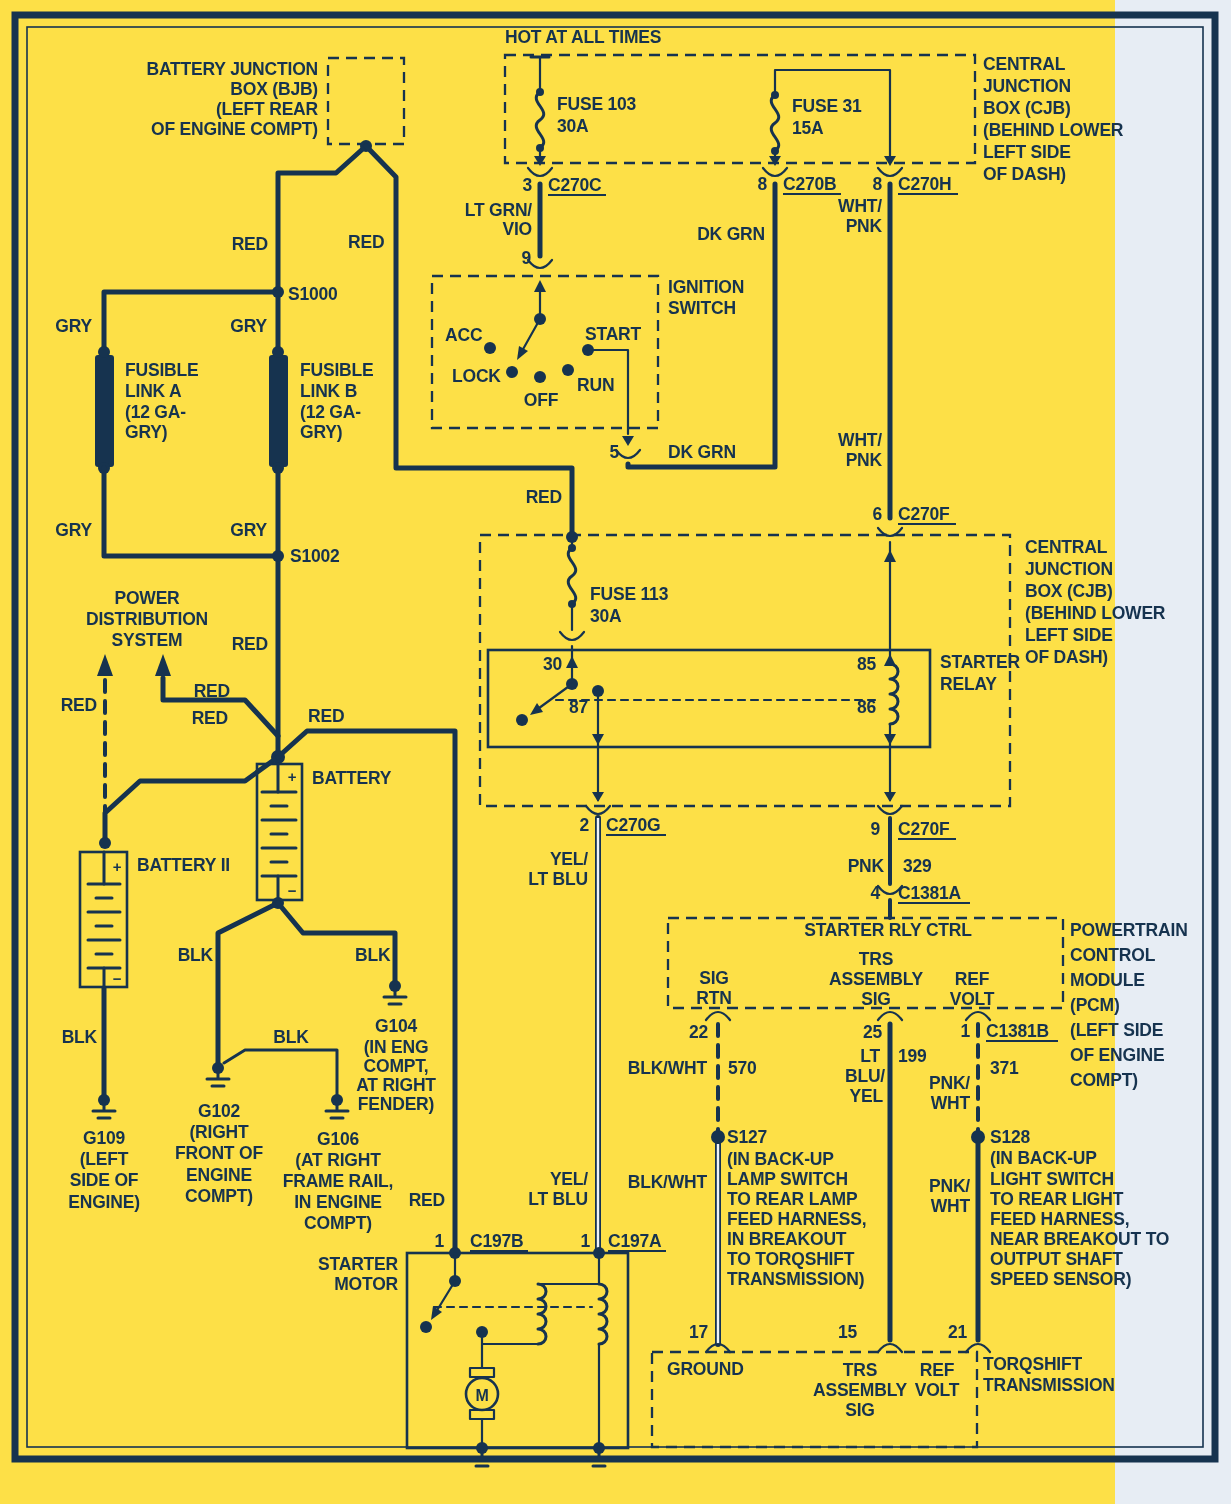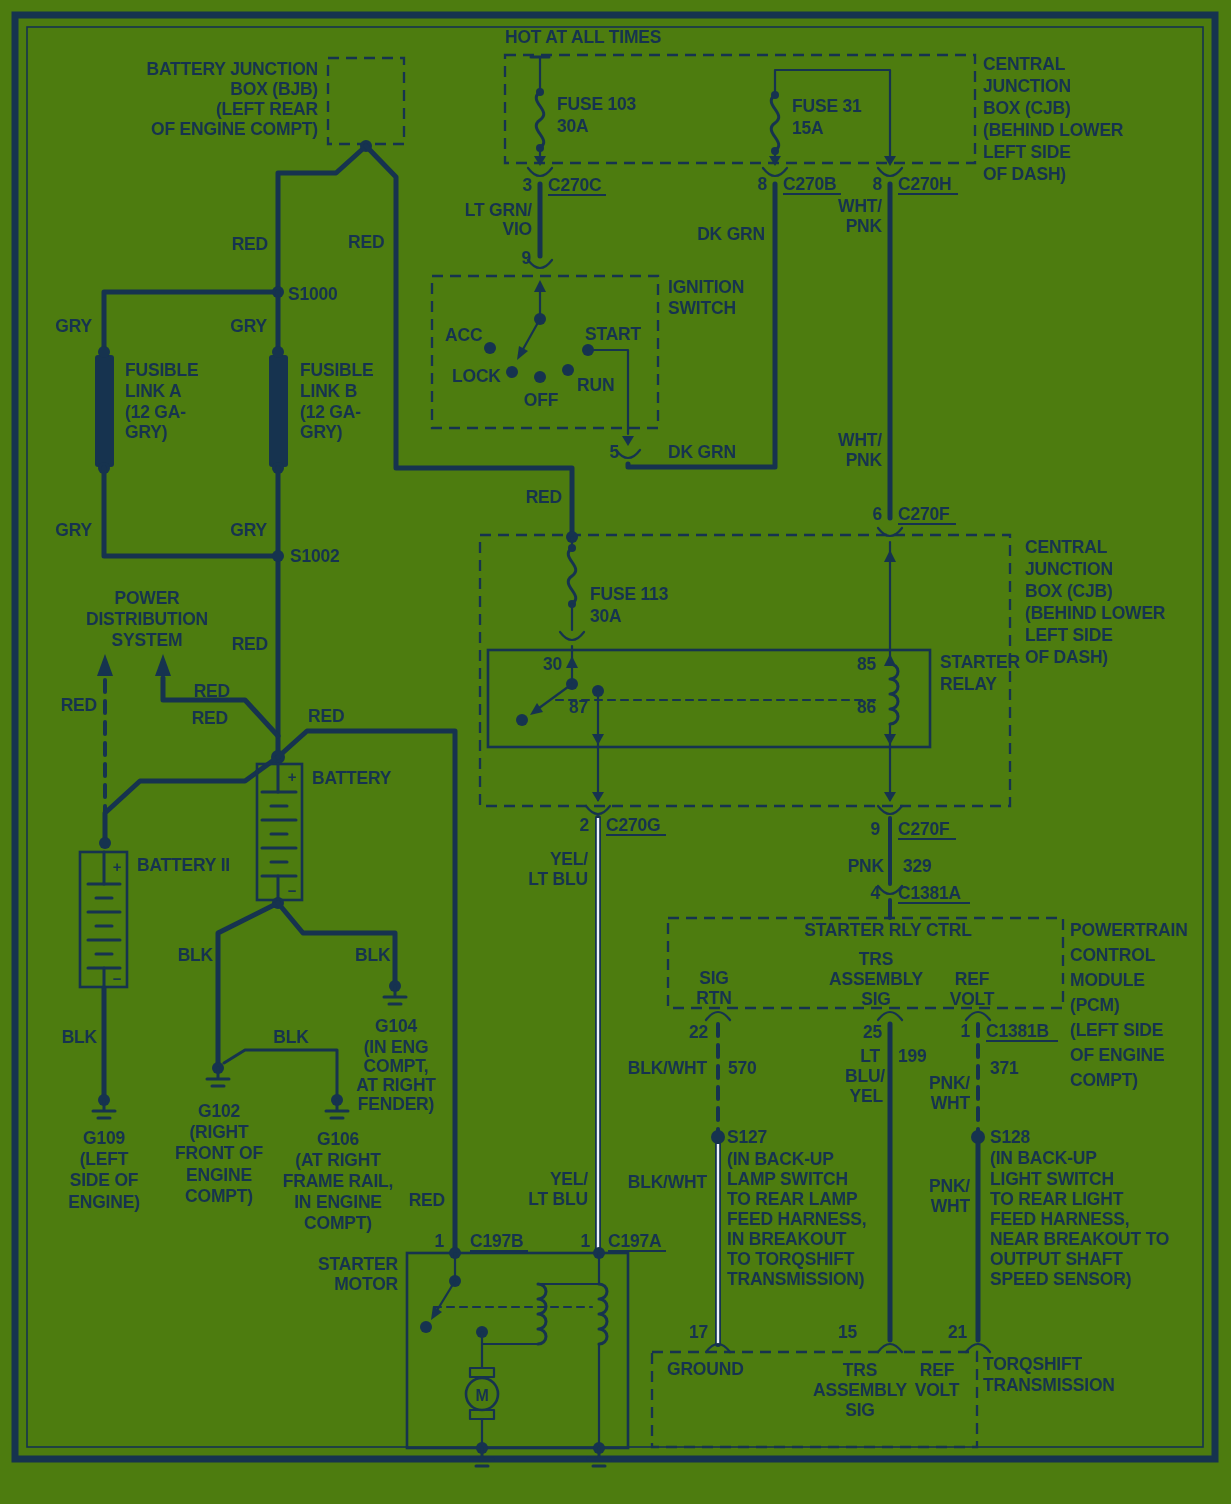--- a/index.html
+++ b/index.html
@@ -1,16 +1,16 @@
 <!DOCTYPE html>
 <html><head>
 <meta charset="utf-8">
 <style>
   html,body{margin:0;padding:0;background:#e7edf4;}
-  .page{width:1231px;height:1504px;background:#4d7c0f;position:relative;}
+  .page{width:1115px;height:1504px;background:#fde047;position:relative;}
   svg{display:block;}
   text{font-family:"Liberation Sans",sans-serif;font-weight:bold;font-size:17.5px;fill:#16334f;letter-spacing:-0.2px;}
   .ta-e{text-anchor:end}
   .ta-m{text-anchor:middle}
   .w2{stroke:#16334f;stroke-width:2.2;fill:none;stroke-linecap:round;stroke-linejoin:round}
   .w3{stroke:#16334f;stroke-width:3;fill:none;stroke-linecap:round;stroke-linejoin:round}
   .w4{stroke:#16334f;stroke-width:4;fill:none;stroke-linecap:round;stroke-linejoin:round}
   .w5{stroke:#16334f;stroke-width:5;fill:none;stroke-linecap:round;stroke-linejoin:round}
   .w6{stroke:#16334f;stroke-width:6;fill:none;stroke-linecap:round;stroke-linejoin:round}
   .wbg{stroke:#eef3f8;stroke-width:2.4;fill:none}

